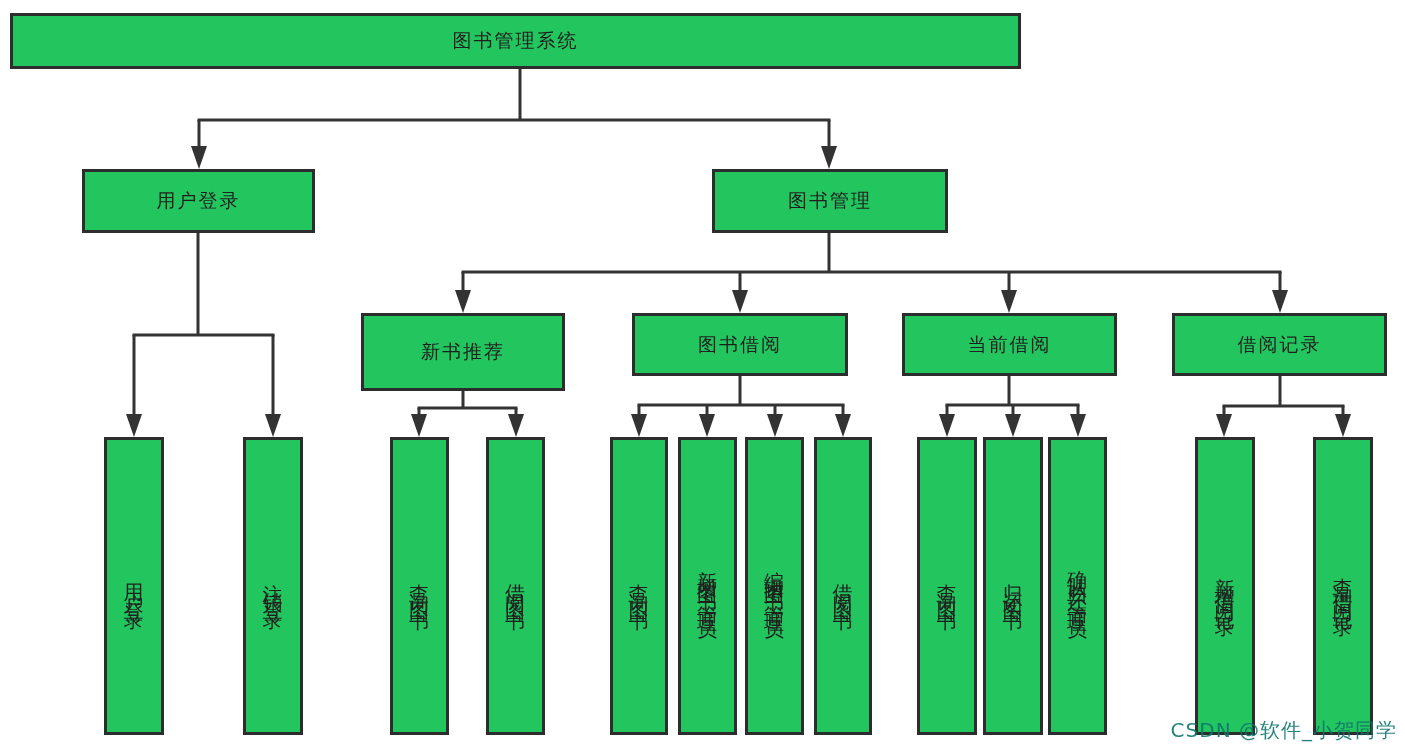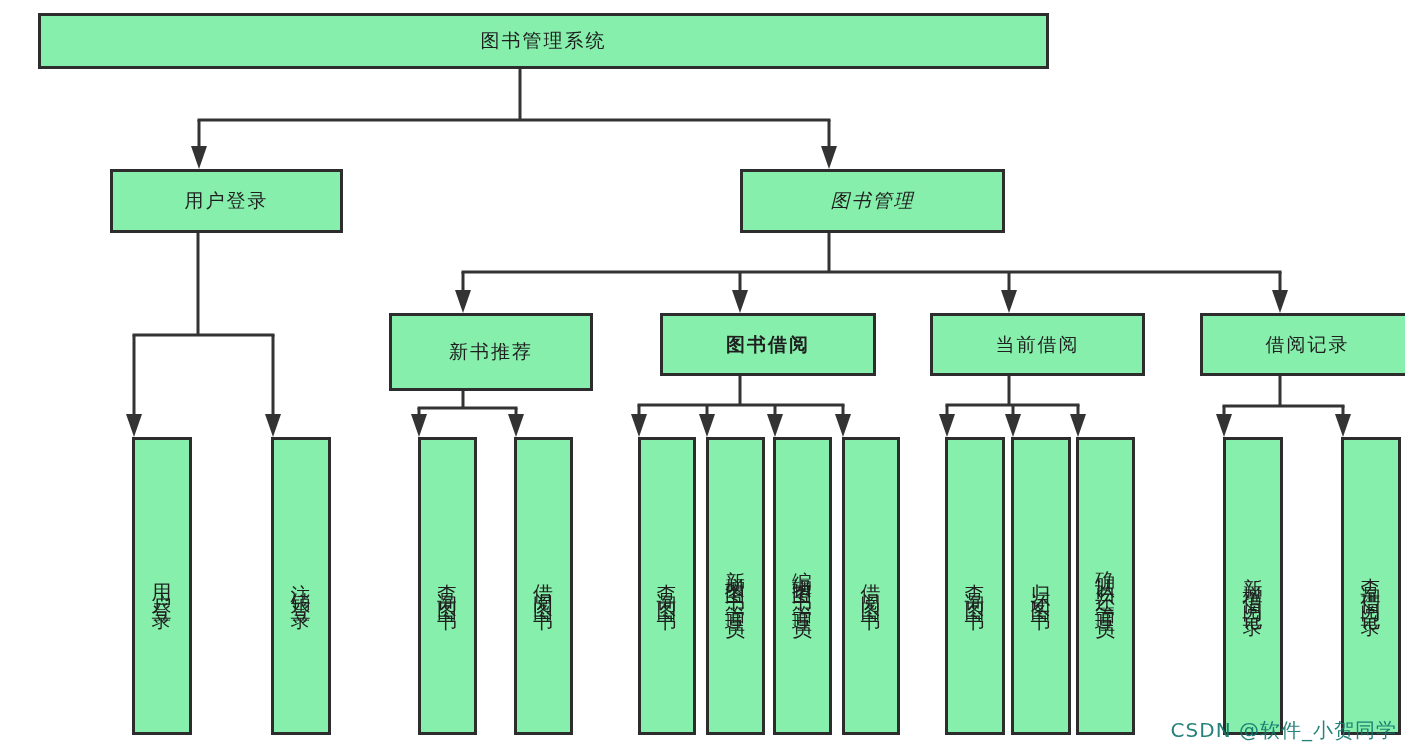--- a/index.html
+++ b/index.html
@@ -13,28 +13,27 @@
   }
   #wires {
     position: absolute;
     left: 0; top: 0;
     width: 1405px; height: 747px;
     z-index: 1;
   }
   .node {
     position: absolute;
     box-sizing: border-box;
-    background: #86efac;
+    background: #22c55e;
     border: 3px solid #2d2d2d;
     display: flex;
     align-items: center;
     justify-content: center;
     z-index: 2;
     text-align: center;
-    margin-left: 28px;
   }
   .node-h {
     font-size: 19px;
     letter-spacing: 2px;
     white-space: nowrap;
   }
   .node-v {
     font-size: 20px;
     writing-mode: vertical-rl;
     text-orientation: upright;
@@ -106,24 +105,24 @@
     <line x1="1222.5" y1="406" x2="1344.5" y2="406" stroke="#333333" stroke-width="3"></line>
     <line x1="1224" y1="406" x2="1224" y2="420" stroke="#333333" stroke-width="3"></line>
     <polygon points="1216,414 1232,414 1224,437" fill="#333333"></polygon>
     <line x1="1343" y1="406" x2="1343" y2="420" stroke="#333333" stroke-width="3"></line>
     <polygon points="1335,414 1351,414 1343,437" fill="#333333"></polygon>
   </svg>
 
 <div class="node node-h" style="left:10px; top:13px; width:1011px; height:56px;">图书管理系统</div>
 
 <div class="node node-h" style="left:82px; top:169px; width:233px; height:64px;">用户登录</div>
-<div class="node node-h" style="left:712px; top:169px; width:265px; height:64px;font-style:italic;">图书管理</div>
+<div class="node node-h" style="left:712px; top:169px; width:236px; height:64px;">图书管理</div>
 
 <div class="node node-h" style="left:361px; top:313px; width:204px; height:78px;">新书推荐</div>
-<div class="node node-h" style="left:632px; top:313px; width:216px; height:63px;font-weight:bold;">图书借阅</div>
+<div class="node node-h" style="left:632px; top:313px; width:216px; height:63px;">图书借阅</div>
 <div class="node node-h" style="left:902px; top:313px; width:215px; height:63px;">当前借阅</div>
 <div class="node node-h" style="left:1172px; top:313px; width:215px; height:63px;">借阅记录</div>
 
 <div class="node node-v" style="left:104px; top:437px; width:60px; height:298px;">用户登录</div>
 <div class="node node-v" style="left:243px; top:437px; width:60px; height:298px;">注销登录</div>
 
 <div class="node node-v" style="left:390px; top:437px; width:59px; height:298px;">查询图书</div>
 <div class="node node-v" style="left:486px; top:437px; width:59px; height:298px;">借阅图书</div>
 
 <div class="node node-v" style="left:610px; top:437px; width:58px; height:298px;">查询图书</div>

